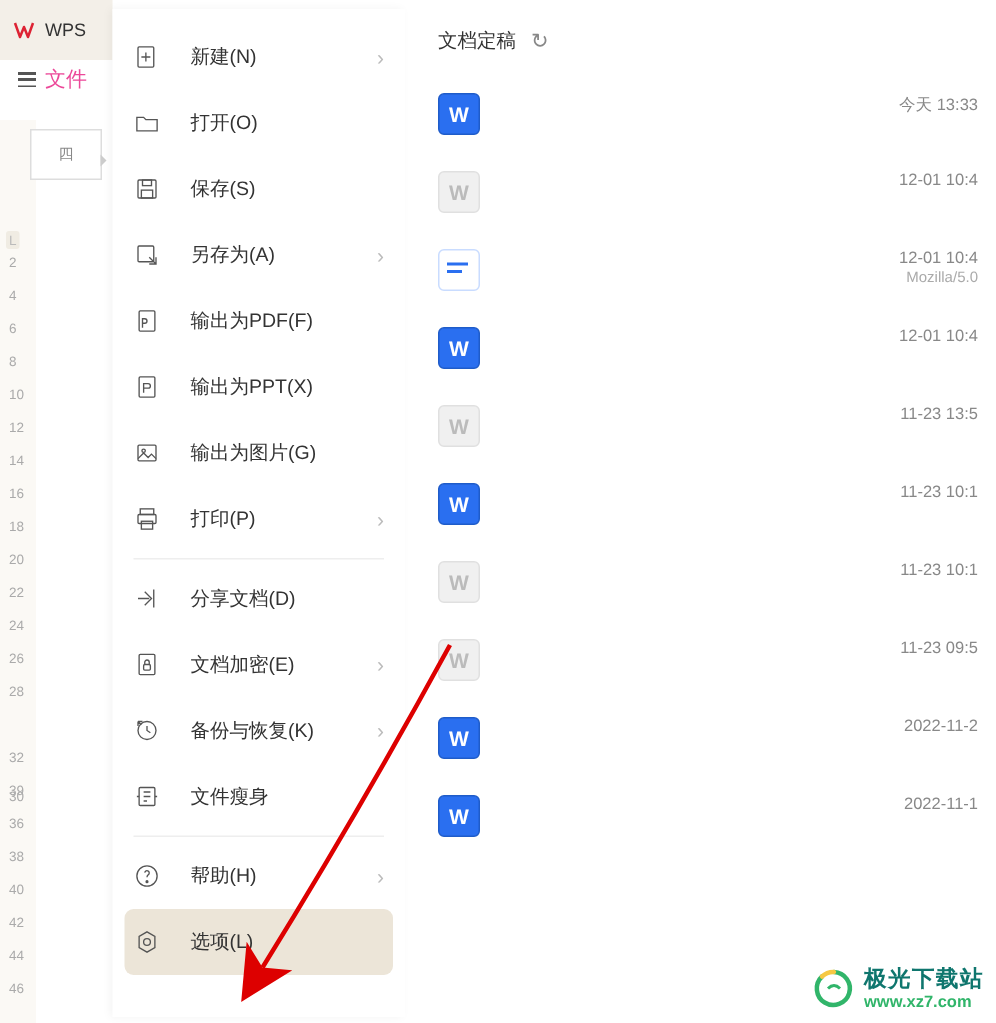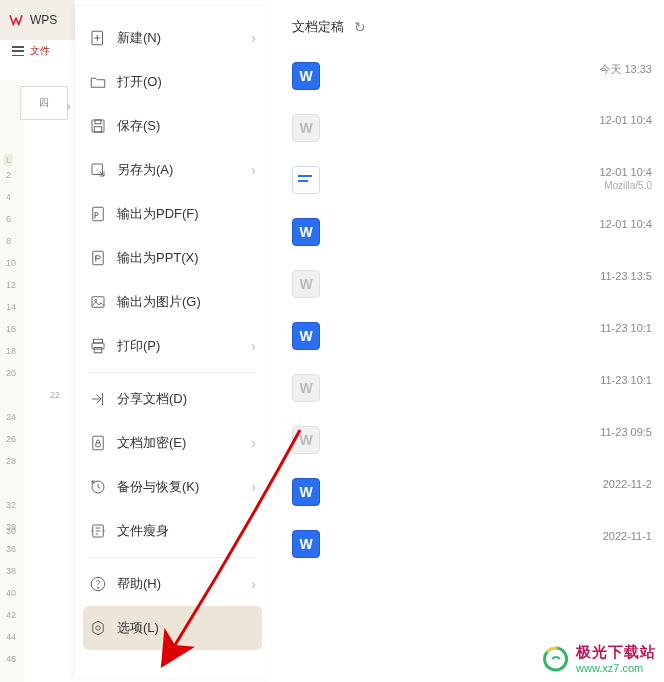--- a/index.html
+++ b/index.html
@@ -14,21 +14,21 @@
     display: flex; align-items: center; padding-left: 8px; gap: 6px;
     background: #f3efe8;
   }
   .wps-logo { width: 16px; height: 16px; display:flex; align-items:center; justify-content:center;}
   .wps-logo svg { width:16px; height:16px;}
   .wps-label { font-size: 12px; color: #333; }
 
   .file-tab {
     position: absolute; top: 44px; left: 12px;
     display: flex; align-items: center; gap: 6px;
-    font-size: 10px; color: #b91c1c;
+    font-size: 14px; color: #ec4899;
   }
   .hamburger { width: 12px; height: 10px; display: flex; flex-direction: column; justify-content: space-between; }
   .hamburger span { height: 1.5px; background: #555; }
 
   .ruler-gutter {
     position: absolute; left: 0; top: 80px; width: 24px; bottom: 0;
     background: #fbf9f5; font-size: 9px; color: #999;
     display: flex; flex-direction: column; align-items: center;
   }
   .ruler-tick { position: absolute; left: 6px; font-size: 9px; color: #aaa; }
@@ -40,21 +40,21 @@
   }
   .page-thumb::after{content:""; position:absolute; right:-8px; top:50%; border:4px solid transparent; border-left-color:#ccc;}
 
   .dropdown {
     position: absolute; left: 75px; top: 6px; width: 195px; height: 672px;
     background: #fff; box-shadow: -2px 0 6px rgba(0,0,0,0.05);
     padding-top: 10px;
   }
   .menu-item {
     display: flex; align-items: center; height: 44px;
-    padding: 0 14px; gap: 10px; cursor: pointer;
+    padding: 0 14px; gap: 20px; cursor: pointer;
     color: #333; position: relative;
   }
   .menu-item.selected { background: #ece5d8; border-radius: 6px; margin: 0 8px; padding: 0 6px 0 6px; }
   .menu-item.selected .menu-label{margin-left:0;}
   .menu-icon { width: 18px; height: 18px; display:flex; align-items:center; justify-content:center; color:#555;}
   .menu-icon svg { width:18px; height:18px; stroke:#555; fill:none; stroke-width:1.2;}
   .menu-label { flex: 1; font-size: 13px; }
   .chevron { color: #bbb; font-size: 14px; }
   .divider { height: 1px; background: #eee; margin: 4px 14px; }
 
@@ -78,22 +78,22 @@
   .arrow-annot {
     position: absolute; pointer-events:none;
   }
 
   .watermark {
     position: absolute; right: 8px; bottom: 8px;
     display: flex; align-items: center; gap: 6px;
     font-size: 15px; font-weight: bold;
   }
   .wm-logo { width:28px; height:28px; border-radius:50%; position:relative;}
-  .wm-text1{ color:#be185d; letter-spacing:1px;}
-  .wm-text2{ color:#31b56a; font-size:11px; font-weight:normal; display:block;}
+  .wm-text1{ color:#0f766e; letter-spacing:1px;}
+  .wm-text2{ color:#31b56a; font-size:11px; font-weight:bold; display:block;}
   .left-marker{position:absolute; left:4px; top:154px; font-size:9px; color:#bbb; background:#f0ece3; padding:1px 2px; border-radius:2px;}
 </style>
 </head>
 <body>
 
 <div class="titlebar">
   <span class="wps-logo">
     <svg viewBox="0 0 24 24">
         <path d="M3 5 L8 19 L12 9 L16 19 L21 5" stroke="#d23" stroke-width="2.5" fill="none" stroke-linejoin="round"></path>
       </svg>
@@ -114,21 +114,21 @@
     <span class="ruler-tick" style="top: 90px;">2</span>
     <span class="ruler-tick" style="top: 112px;">4</span>
     <span class="ruler-tick" style="top: 134px;">6</span>
     <span class="ruler-tick" style="top: 156px;">8</span>
     <span class="ruler-tick" style="top: 178px;">10</span>
     <span class="ruler-tick" style="top: 200px;">12</span>
     <span class="ruler-tick" style="top: 222px;">14</span>
     <span class="ruler-tick" style="top: 244px;">16</span>
     <span class="ruler-tick" style="top: 266px; text-align: center;">18</span>
     <span class="ruler-tick" style="top: 288px;">20</span>
-    <span class="ruler-tick" style="top: 310px; margin-left: 44px;">22</span>
+    <span class="ruler-tick" style="top: 310px;">22</span>
     <span class="ruler-tick" style="top: 332px;">24</span>
     <span class="ruler-tick" style="top: 354px;">26</span>
     <span class="ruler-tick" style="top: 376px;">28</span>
     <span class="ruler-tick" style="top: 398px; margin-top: 48px;">30</span>
     <span class="ruler-tick" style="top: 420px;">32</span>
     <span class="ruler-tick" style="top: 442px;">39</span>
     <span class="ruler-tick" style="top: 464px;">36</span>
     <span class="ruler-tick" style="top: 486px;">38</span>
     <span class="ruler-tick" style="top: 508px;">40</span>
     <span class="ruler-tick" style="top: 530px;">42</span>

